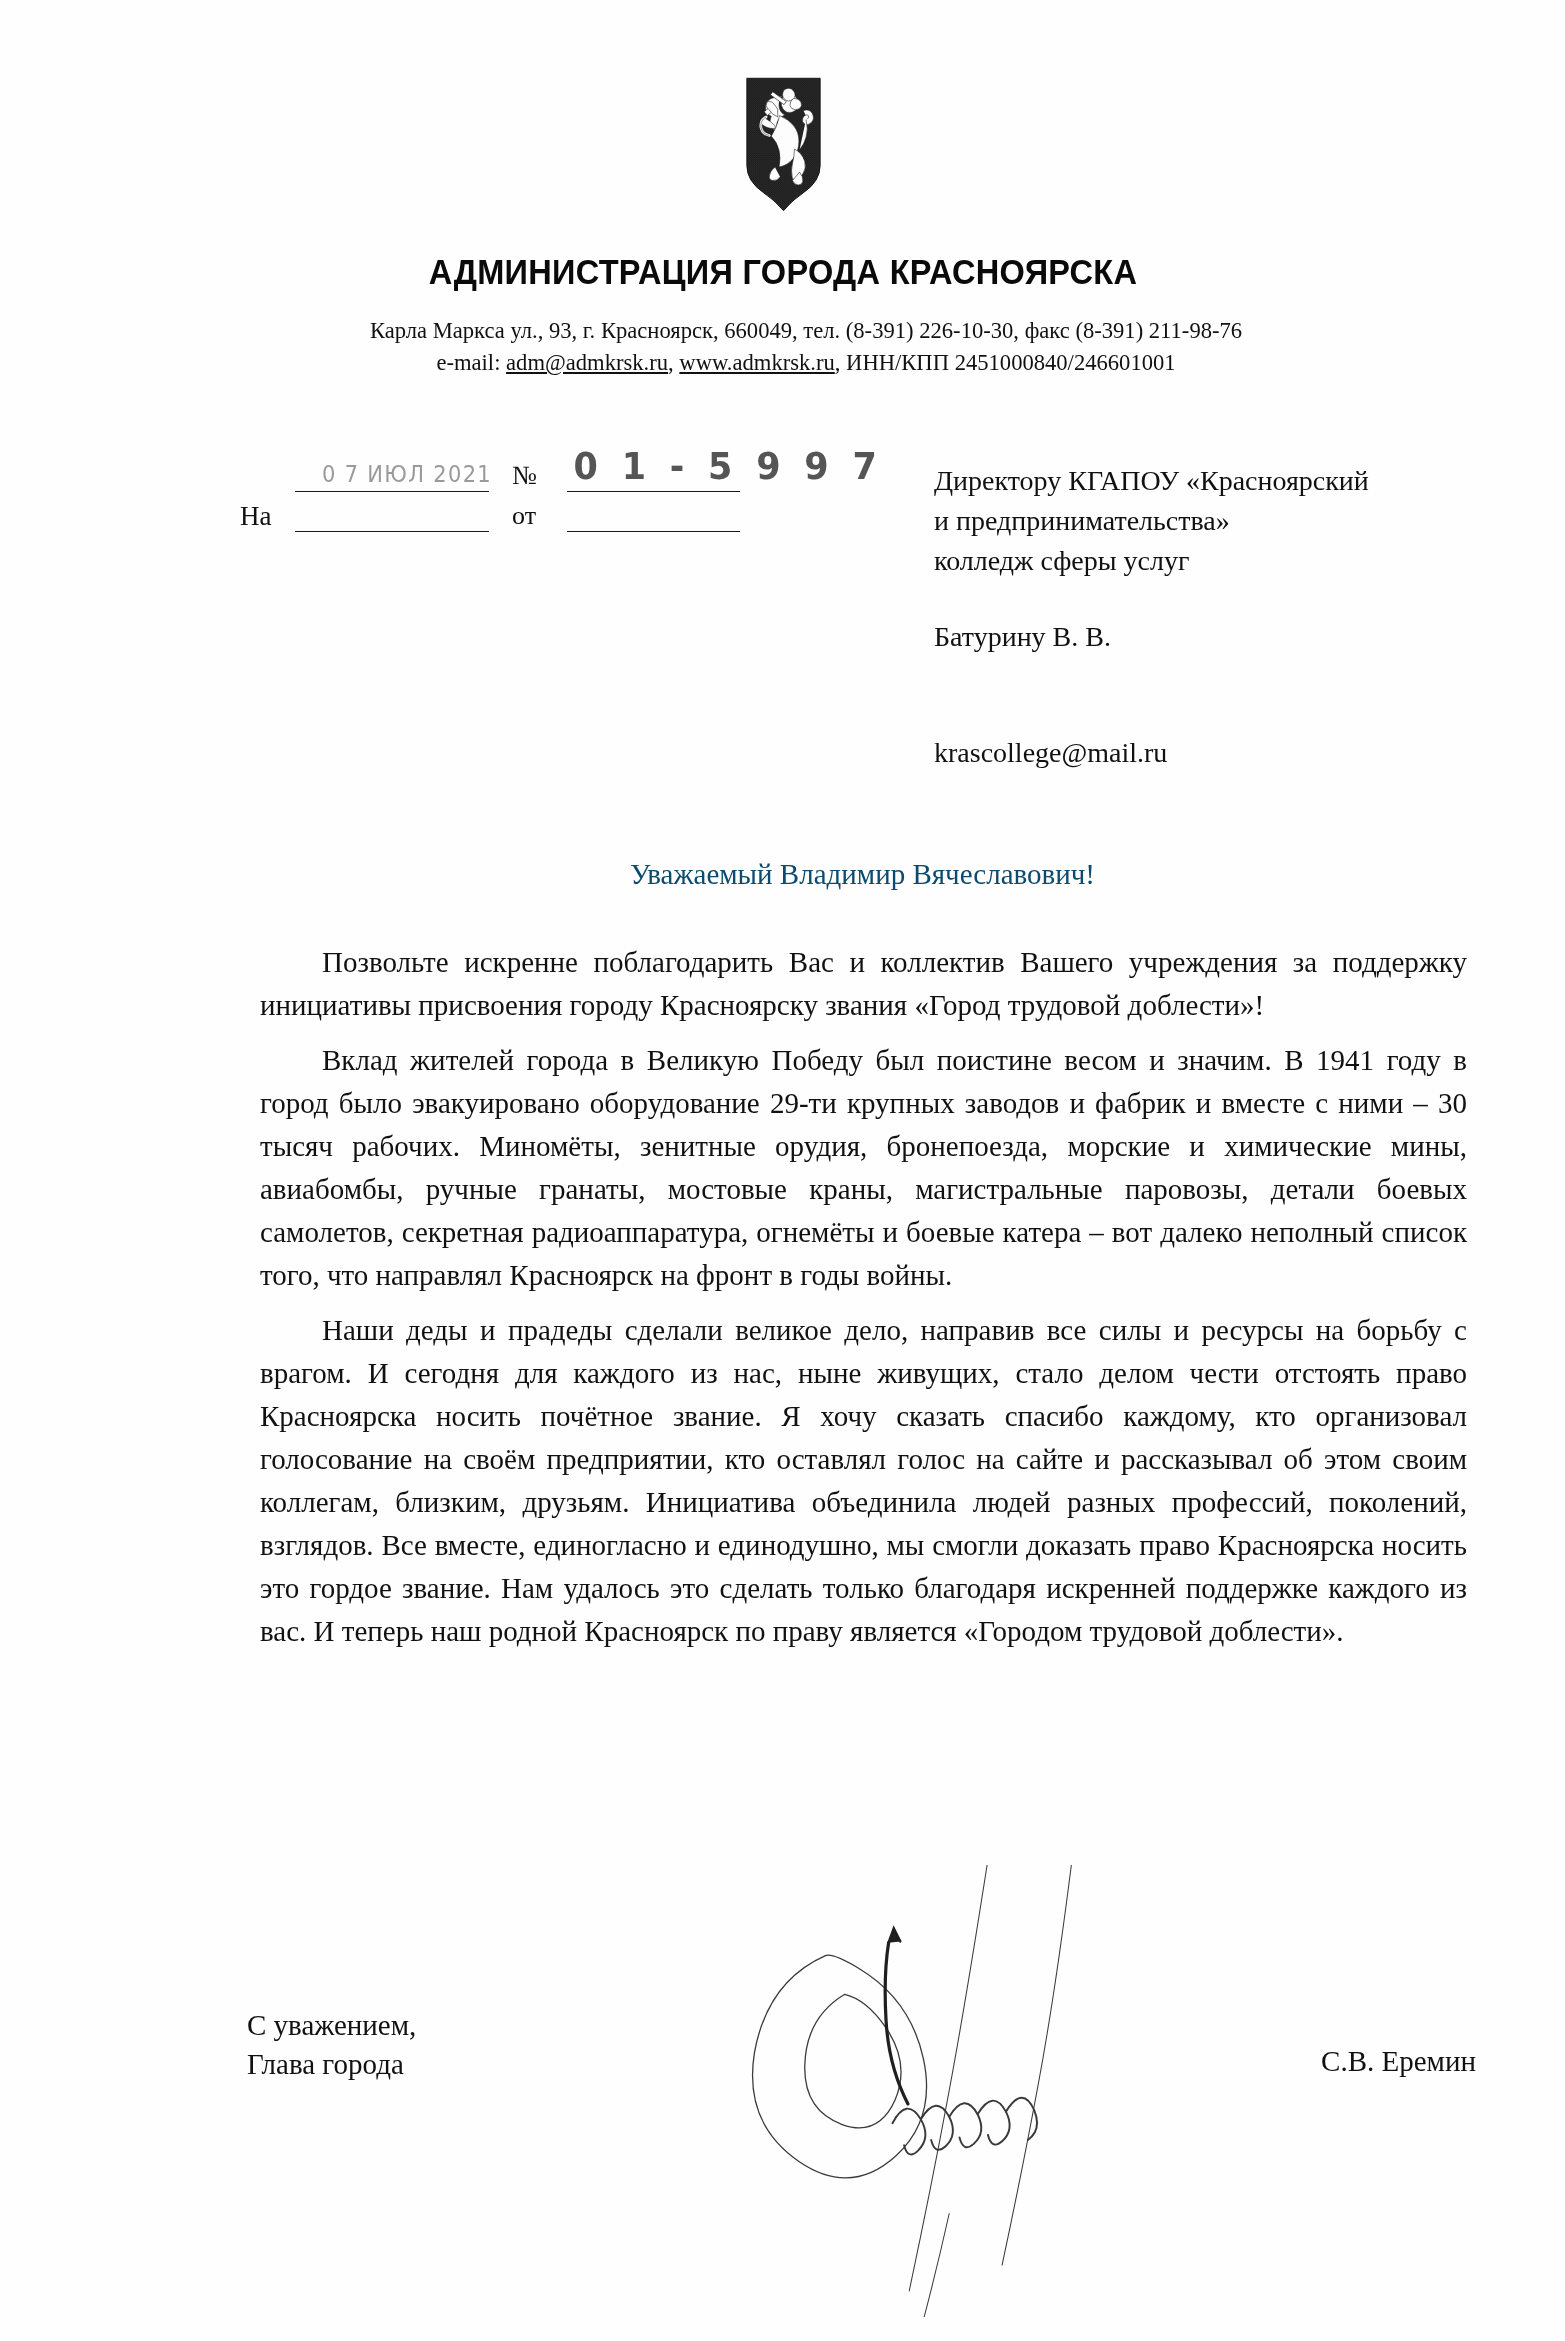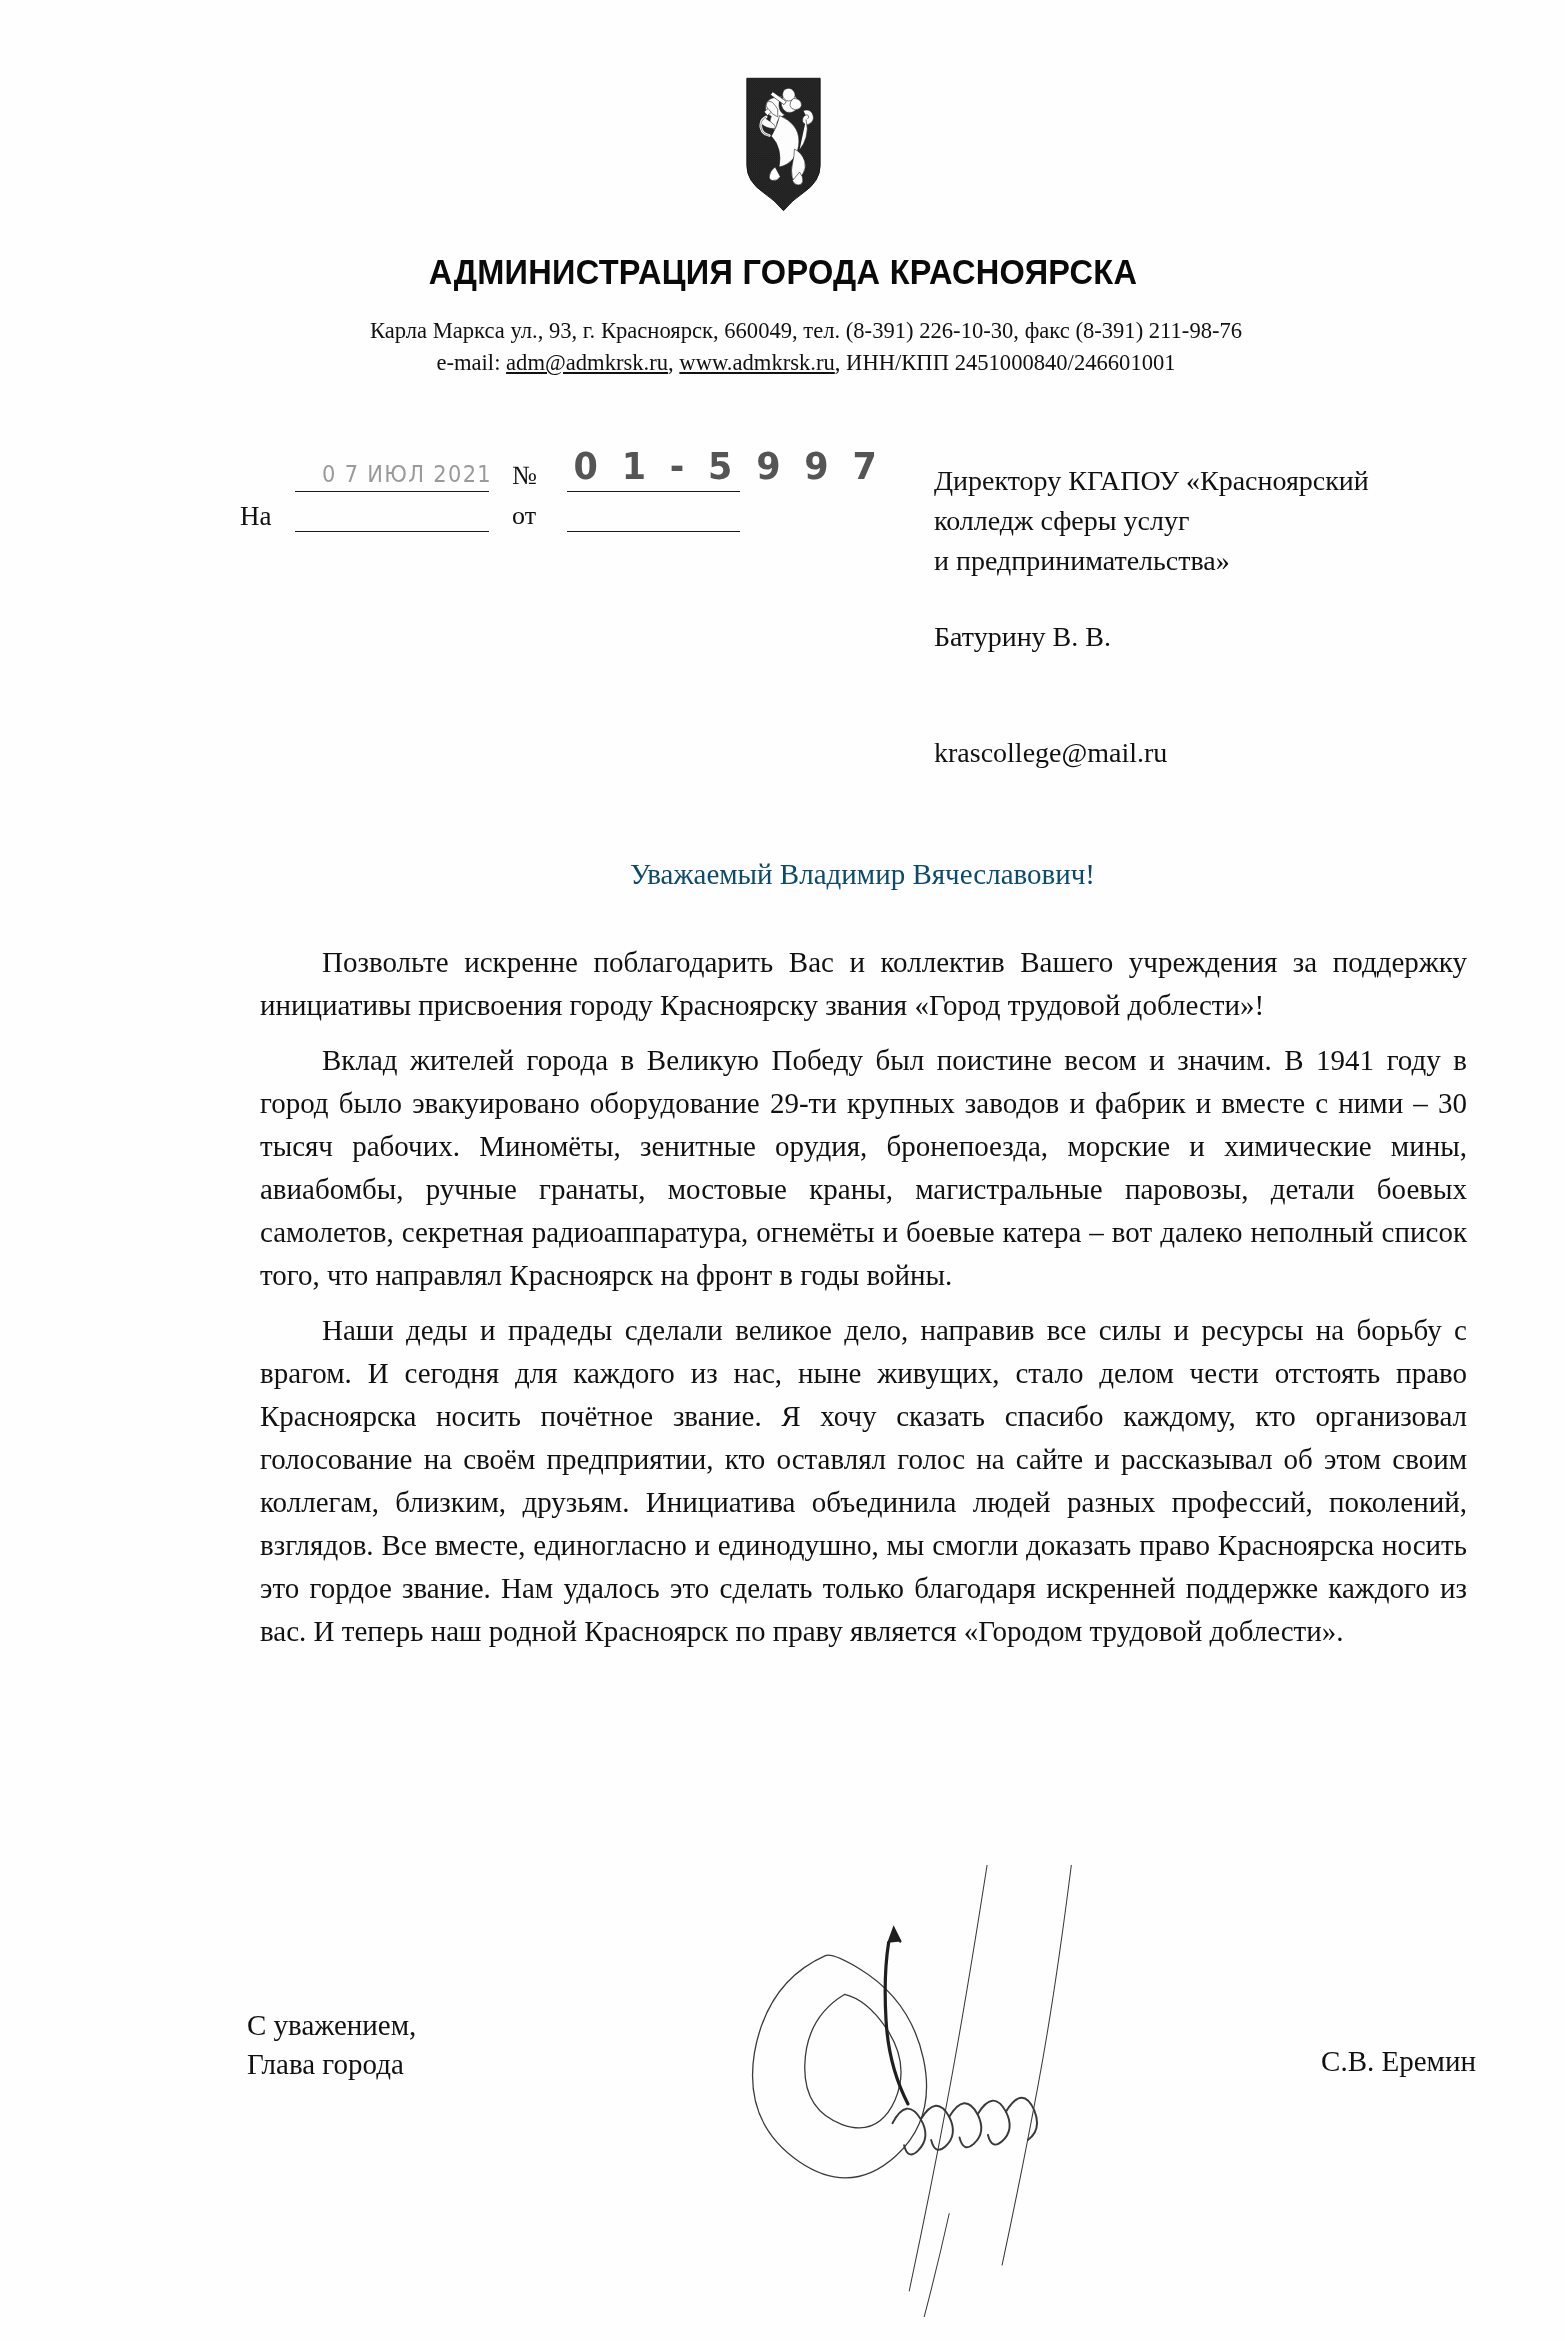--- a/index.html
+++ b/index.html
@@ -275,22 +275,22 @@
       <div class="reg-label no-symbol">На</div>
       <div class="reg-line l3"></div>
       <div class="reg-gap"></div>
       <div class="reg-label">от</div>
       <div class="reg-line l4"></div>
     </div>
   </div>
 
   <div class="addressee">
     <div>Директору КГАПОУ «Красноярский</div>
+    <div>и предпринимательства»</div>
     <div>колледж сферы услуг</div>
-    <div>и предпринимательства»</div>
     <div class="gap"></div>
     <div>Батурину В. В.</div>
     <div class="gap"></div>
     <div class="email">krascollege@mail.ru</div>
   </div>
 
   <div class="salutation">Уважаемый Владимир Вячеславович!</div>
 
   <div class="body-text">
     <p>Позвольте искренне поблагодарить Вас и коллектив Вашего учреждения за поддержку инициативы присвоения городу Красноярску звания «Город трудовой доблести»!</p>

